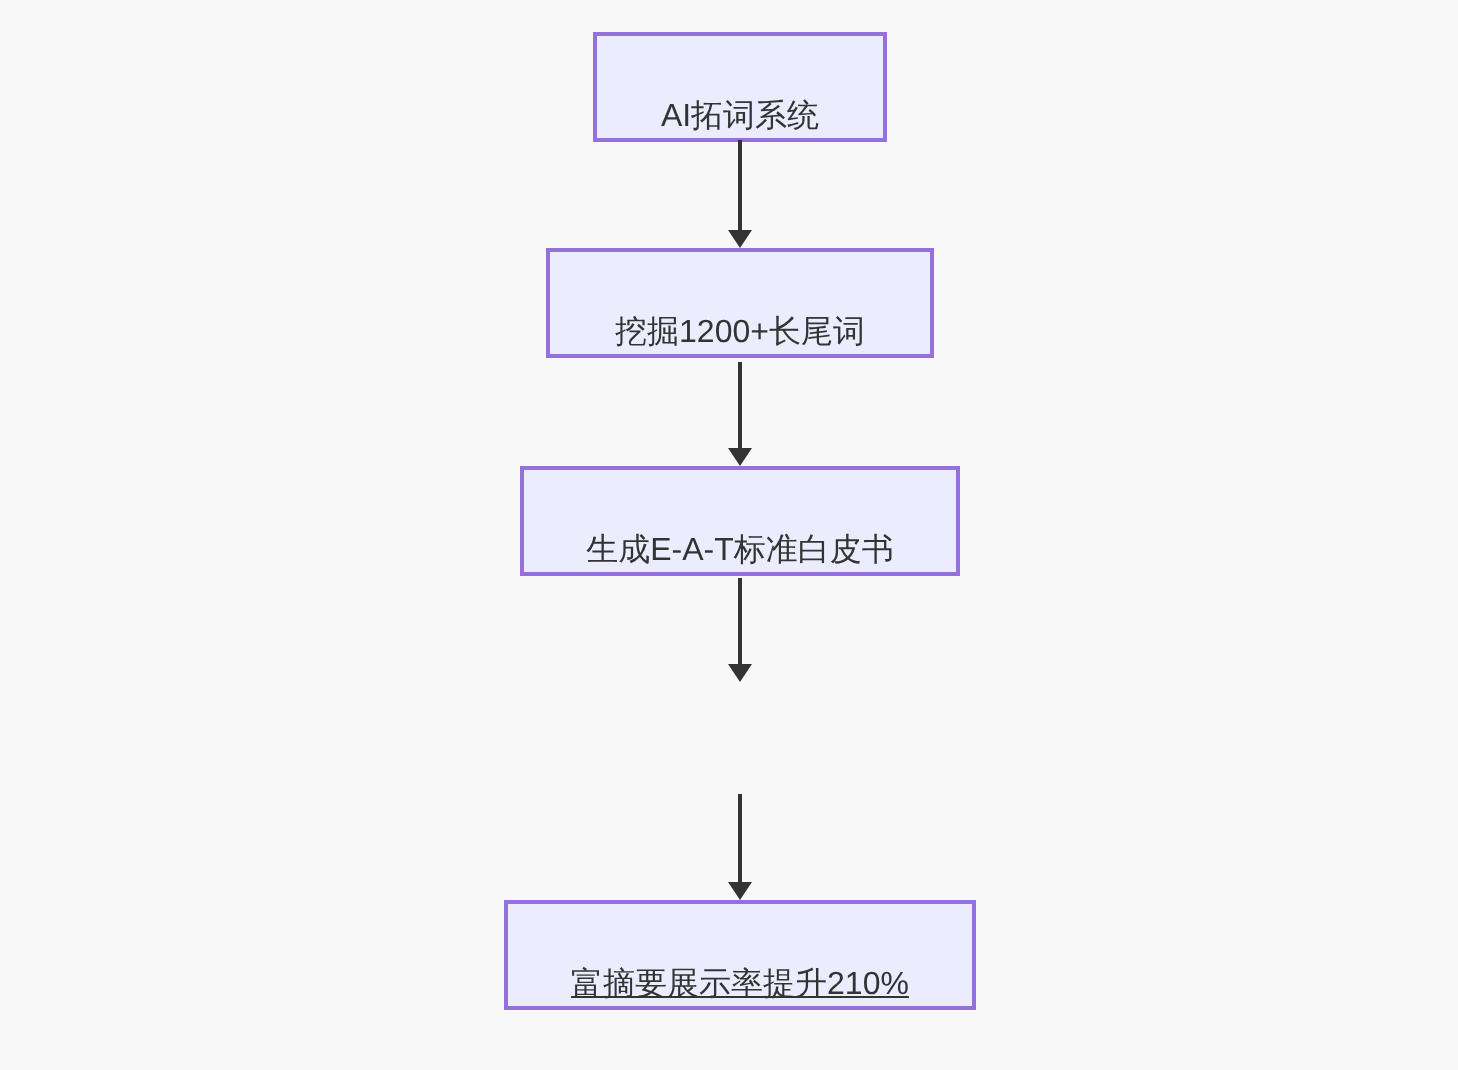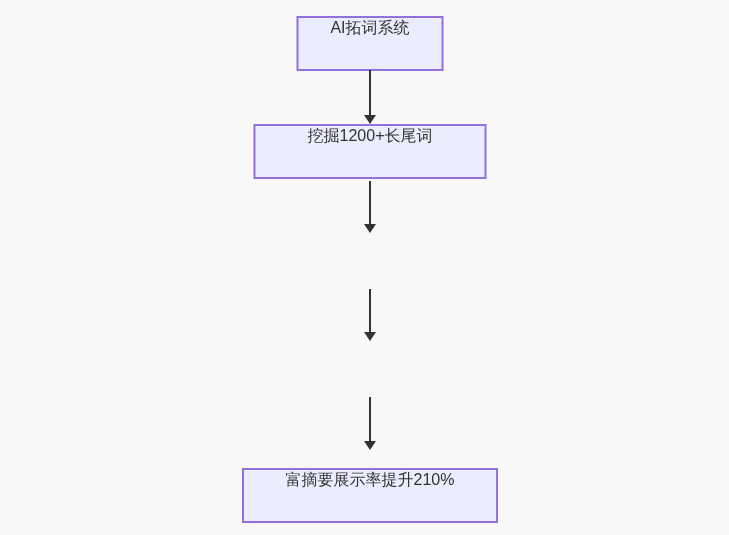--- a/index.html
+++ b/index.html
@@ -22,31 +22,31 @@
     height: 535px;
   }
   .flow-node {
     position: absolute;
     left: 370px;
     transform: translateX(-50%);
     height: 55px;
     background: var(--node-fill);
     border: 2px solid var(--node-border);
     display: flex;
-    align-items: flex-start;
+    align-items: flex-end;
     justify-content: center;
     color: var(--text);
     font-size: 16px;
     white-space: nowrap;
   }
   .node-1 { top: 16px;  width: 147px; }
-  .node-2 { top: 124px; width: 233px; }
+  .node-2 { top: 124px; width: 194px; }
   .node-3 { top: 233px; width: 220px; }
   .node-4 { top: 341px; width: 216px; }
-  .node-5 { top: 468px; width: 256px; }
+  .node-5 { top: 450px; width: 236px; text-decoration: underline; }
 
   .flow-arrow {
     position: absolute;
     left: 370px;
     transform: translateX(-50%);
     width: 12px;
   }
   .arrow-1 { top: 70px;  height: 54px; }
   .arrow-2 { top: 181px; height: 52px; }
   .arrow-3 { top: 289px; height: 52px; }
@@ -89,20 +89,23 @@
 
   <div class="flow-node node-2">
     <span>挖掘1200+长尾词</span>
   </div>
 
   <div class="flow-arrow arrow-2">
     <div class="arrow-line"></div>
     <div class="arrow-head"></div>
   </div>
 
+  <div class="flow-node node-3">
+    <span>生成E-A-T标准白皮书</span>
+  </div>
 
   <div class="flow-arrow arrow-3">
     <div class="arrow-line"></div>
     <div class="arrow-head"></div>
   </div>
 
 
   <div class="flow-arrow arrow-4">
     <div class="arrow-line"></div>
     <div class="arrow-head"></div>

